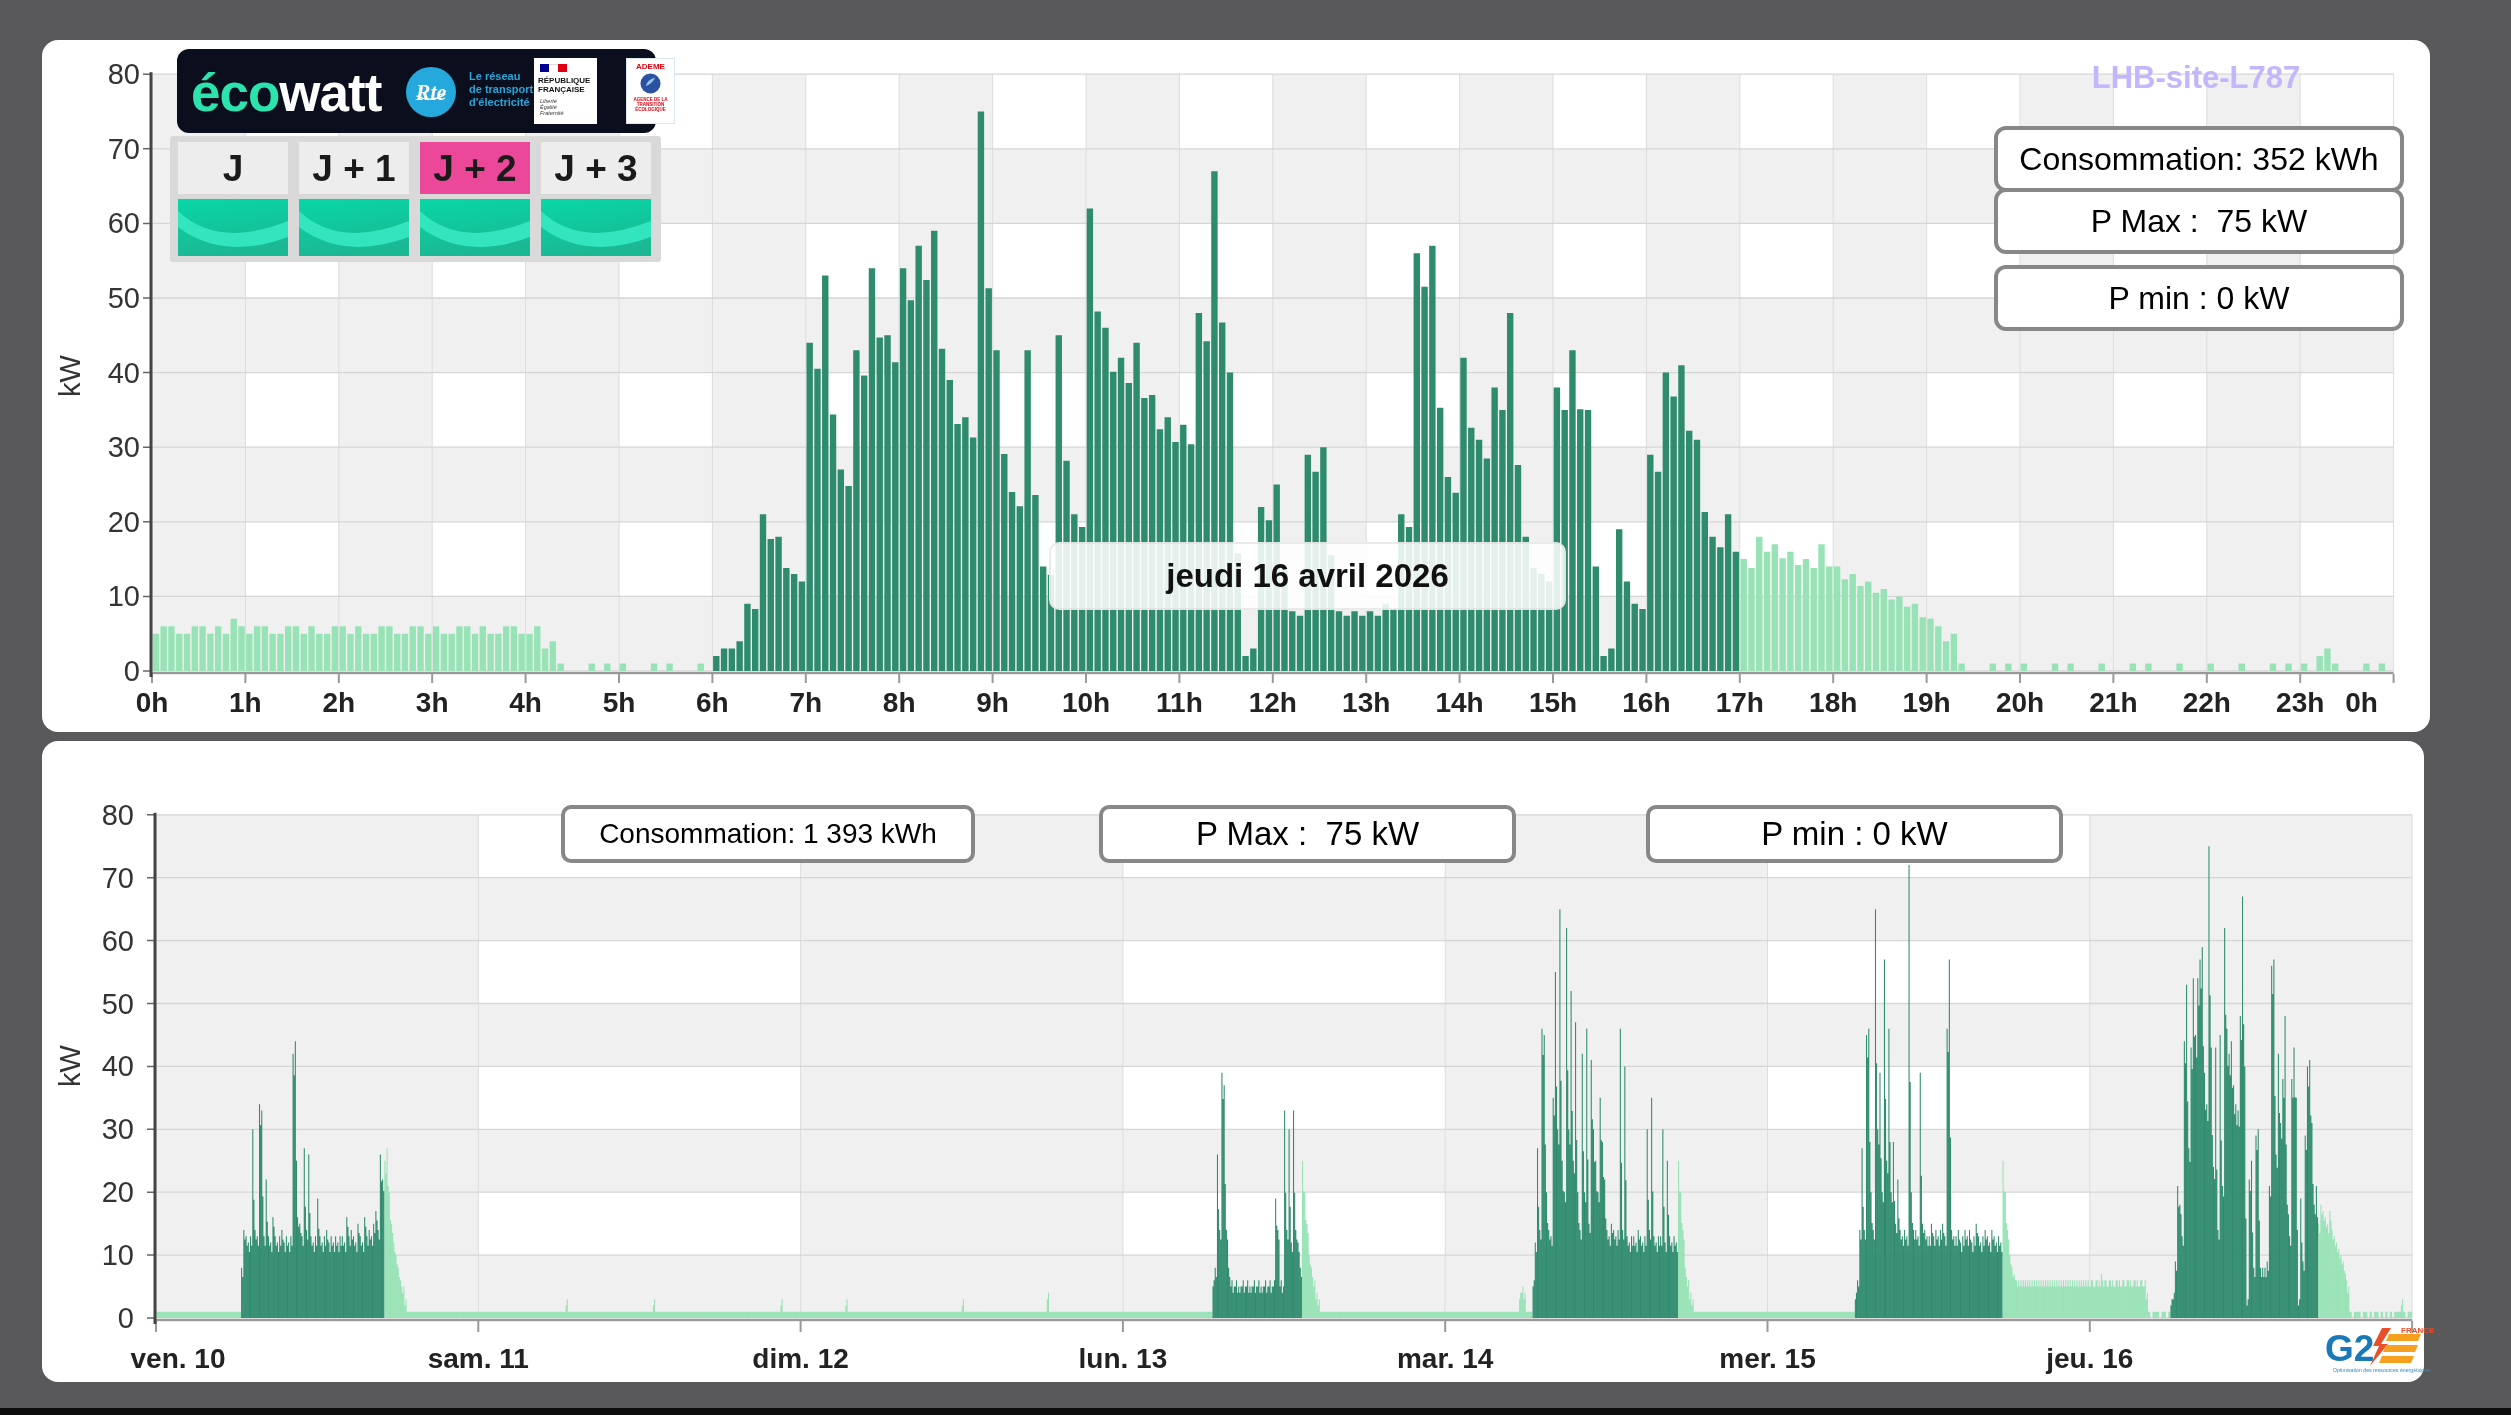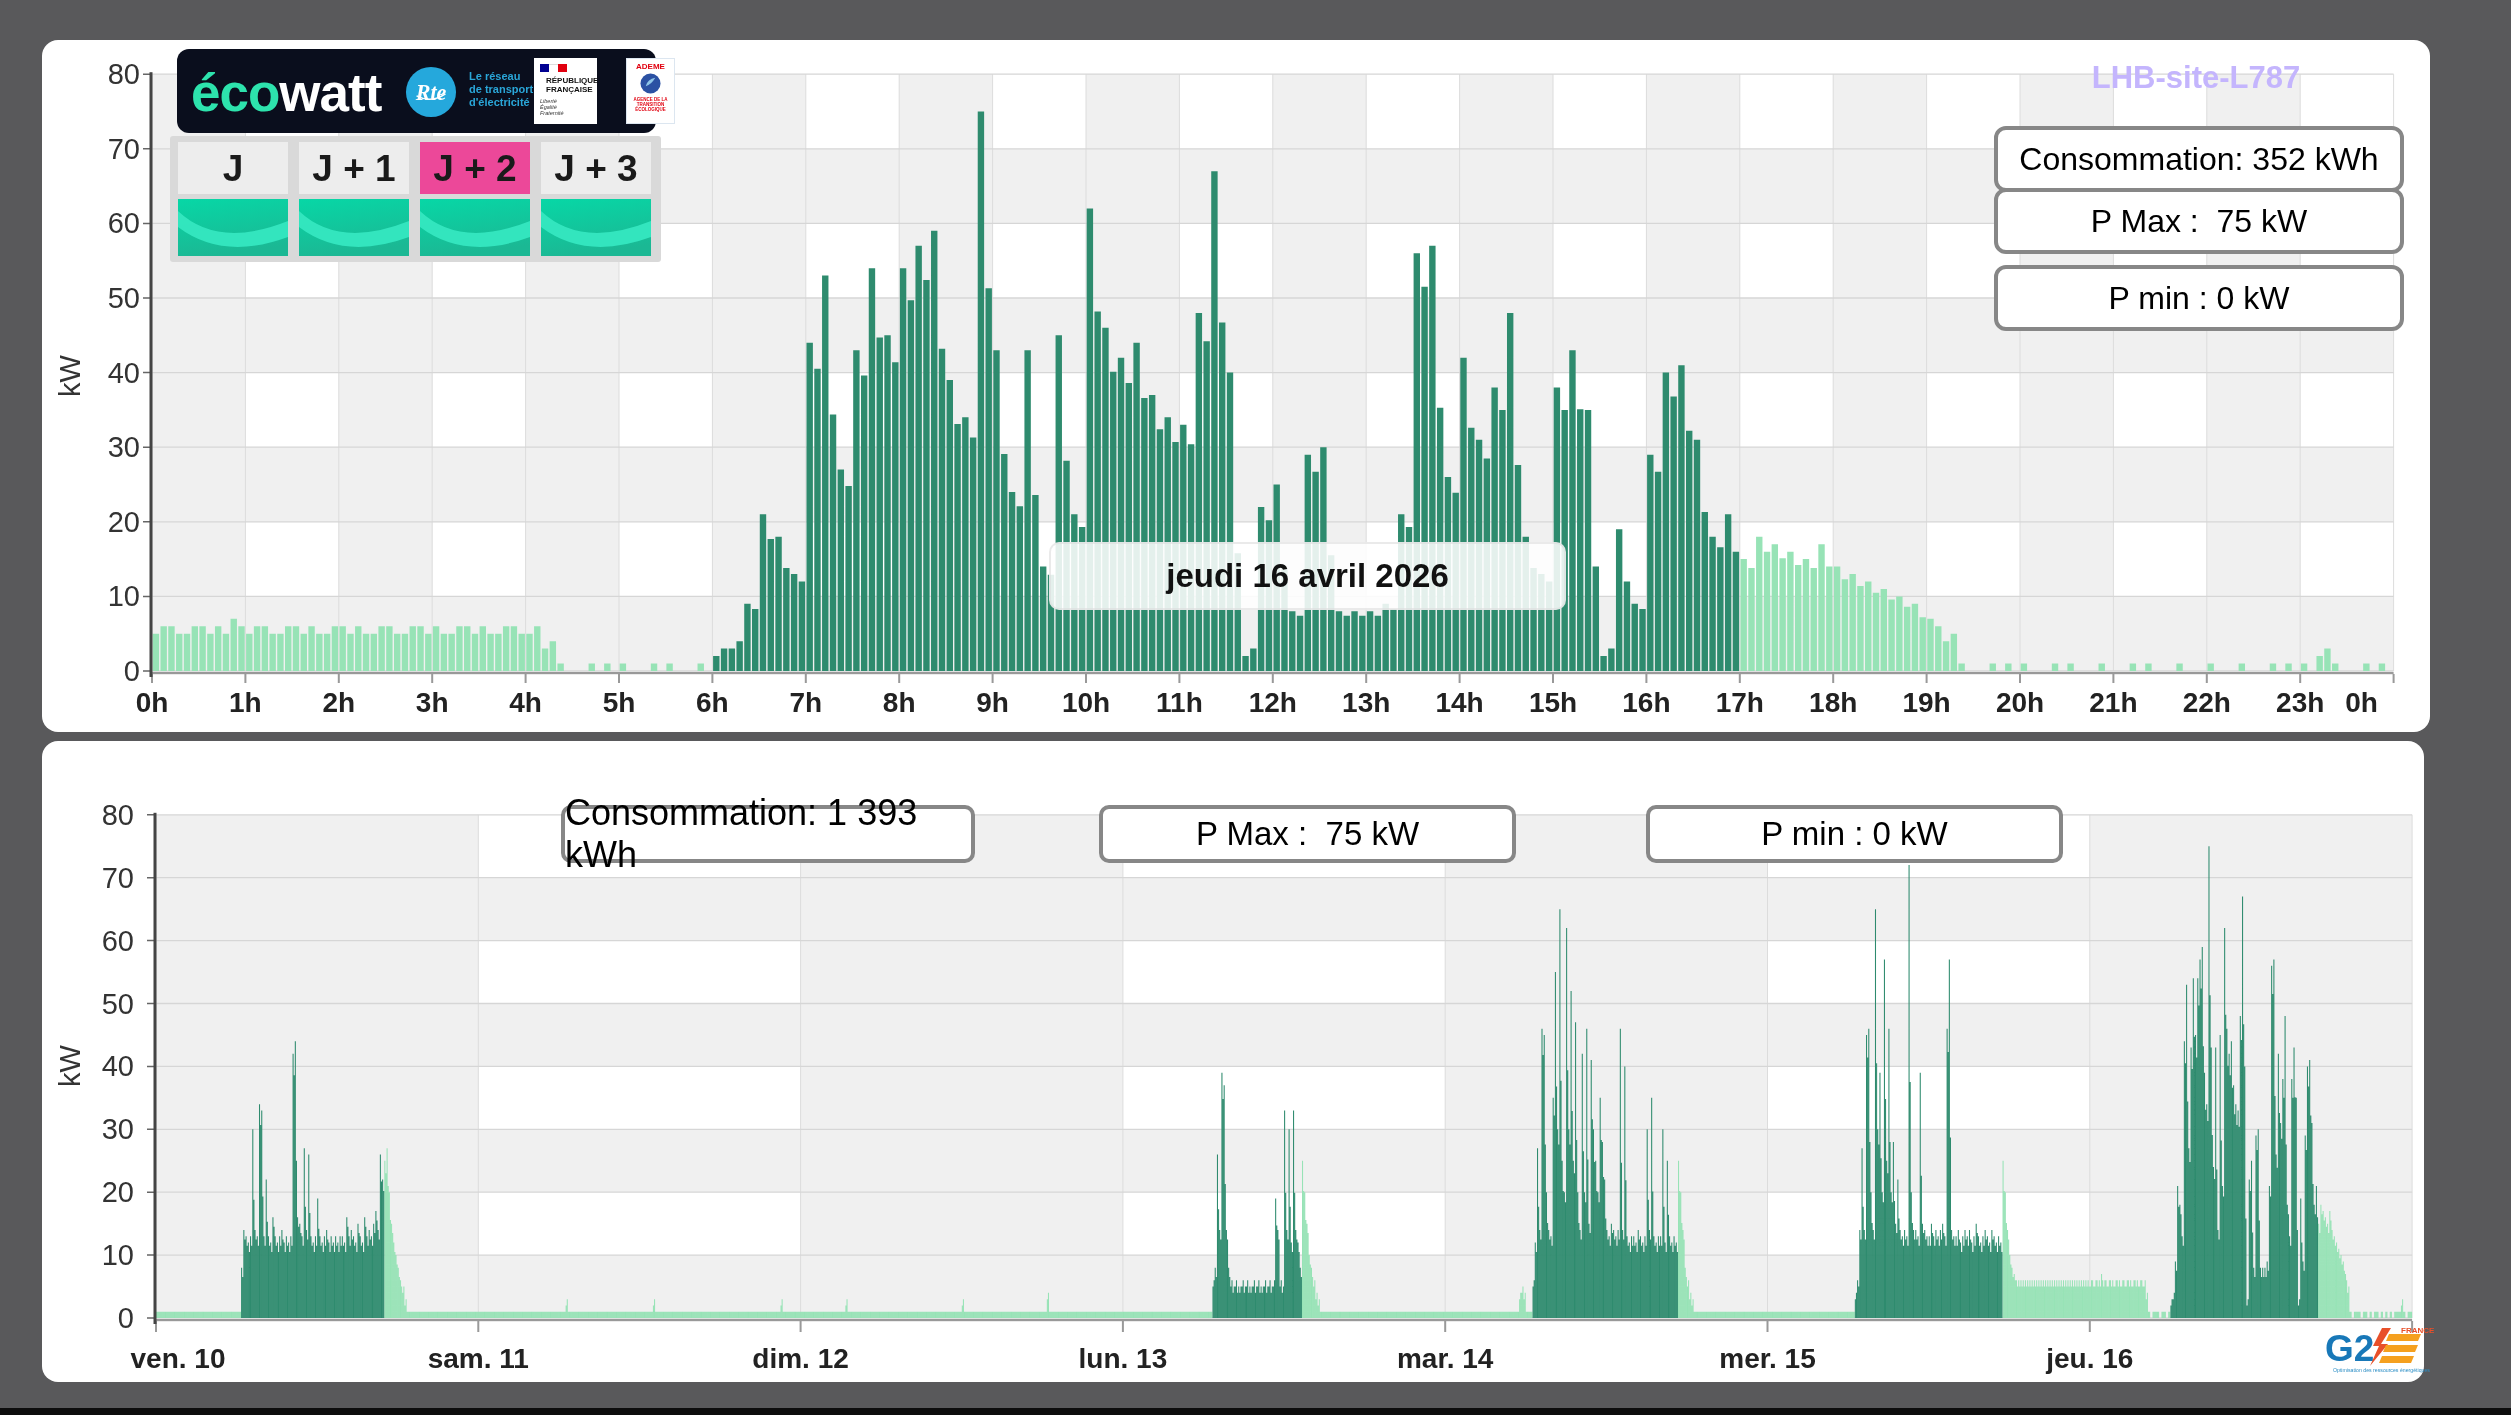--- a/index.html
+++ b/index.html
@@ -159,21 +159,21 @@
     <text x="27" y="35" text-anchor="middle" font-size="23" font-style="italic" font-weight="bold" fill="#fff" font-family="Liberation Serif,serif">Rte</text>
     <path d="M12 31 Q27 39 42 29" stroke="#fff" stroke-width="1.6" fill="none"></path>
   </svg>
   <div style="position:absolute;left:292px;top:21px;font-size:11px;line-height:13px;color:#2aa6d8;font-weight:bold">Le réseau<br>de transport<br>d'électricité</div>
   <div style="position:absolute;left:357px;top:9px;width:63px;height:66px;background:#fff">
     <div style="position:absolute;left:6px;top:6px;width:27px;height:8px">
       <div style="position:absolute;left:0;width:9px;height:8px;background:#000091"></div>
       <div style="position:absolute;left:9px;width:9px;height:8px;background:#fff;border-top:1px solid #ddd"></div>
       <div style="position:absolute;left:18px;width:9px;height:8px;background:#e1000f"></div>
     </div>
-    <div style="position:absolute;left:12px;top:18px;font-size:8px;line-height:9px;font-weight:bold;color:#111">RÉPUBLIQUE<br>FRANÇAISE</div>
+    <div style="position:absolute;left:4px;top:18px;font-size:8px;line-height:9px;font-weight:bold;color:#111">RÉPUBLIQUE<br>FRANÇAISE</div>
     <div style="position:absolute;left:6px;top:40px;font-size:5.5px;line-height:6px;color:#333;font-style:italic">Liberté<br>Égalité<br>Fraternité</div>
   </div>
   <div style="position:absolute;left:449px;top:9px;width:49px;height:66px;background:#fff;border:1px solid #dce6f0;box-sizing:border-box">
     <div style="position:absolute;left:0;right:0;top:3px;text-align:center;font-size:8px;font-weight:bold;color:#e1000f">ADEME</div>
     <svg style="position:absolute;left:13px;top:14px" width="21" height="21" viewBox="0 0 22 22">
       <circle cx="11" cy="11" r="10.5" fill="#2b51a3"></circle>
       <path d="M6 14 Q8 6 16 5 Q12 12 6 14Z" fill="#8fc6e8"></path>
     </svg>
     <div style="position:absolute;left:0;right:0;top:38px;text-align:center;font-size:4.5px;line-height:5px;color:#e1000f;font-weight:bold">AGENCE DE LA<br>TRANSITION<br>ÉCOLOGIQUE</div>
   </div>
@@ -222,21 +222,21 @@
         </defs>
         <rect width="110" height="57" fill="url(#tg3)"></rect>
         <path d="M0 12 Q40 50 110 22 L110 38 Q45 62 0 28 Z" fill="#35e7c0" opacity="0.95"></path>
       </svg></div>
   </div>
 <div style="position:absolute;left:1996px;top:60px;width:400px;text-align:center;font-size:31px;font-weight:bold;color:#c4b5fd">LHB-site-L787</div>
 <div style="position:absolute;left:1994px;top:126px;width:410px;height:66px;background:#fff;border:4px solid #878787;border-radius:12px;box-sizing:border-box;display:flex;align-items:center;justify-content:center;font-size:32px;color:#000">Consommation: 352 kWh</div>
 <div style="position:absolute;left:1994px;top:188px;width:410px;height:66px;background:#fff;border:4px solid #878787;border-radius:12px;box-sizing:border-box;display:flex;align-items:center;justify-content:center;font-size:32px;color:#000">P Max :&nbsp; 75 kW</div>
 <div style="position:absolute;left:1994px;top:265px;width:410px;height:66px;background:#fff;border:4px solid #878787;border-radius:12px;box-sizing:border-box;display:flex;align-items:center;justify-content:center;font-size:32px;color:#000">P min : 0 kW</div>
 <div style="position:absolute;left:1049px;top:542px;width:517px;height:68px;background:rgba(255,255,255,0.87);border:2px solid rgba(220,220,220,0.6);border-radius:10px;box-sizing:border-box;display:flex;align-items:center;justify-content:center;font-size:33px;font-weight:bold;color:#111">jeudi 16 avril 2026</div>
-<div style="position:absolute;left:561px;top:805px;width:414px;height:58px;background:#fff;border:4px solid #878787;border-radius:10px;box-sizing:border-box;display:flex;align-items:center;justify-content:center;font-size:36px;color:#000">Consommation: 1 393 kWh</div>
+<div style="position:absolute;left:561px;top:805px;width:414px;height:58px;background:#fff;border:4px solid #878787;border-radius:10px;box-sizing:border-box;display:flex;align-items:center;justify-content:center;font-size:28px;color:#000">Consommation: 1 393 kWh</div>
 <div style="position:absolute;left:1099px;top:805px;width:417px;height:58px;background:#fff;border:4px solid #878787;border-radius:10px;box-sizing:border-box;display:flex;align-items:center;justify-content:center;font-size:33px;color:#000">P Max :&nbsp; 75 kW</div>
 <div style="position:absolute;left:1646px;top:805px;width:417px;height:58px;background:#fff;border:4px solid #878787;border-radius:10px;box-sizing:border-box;display:flex;align-items:center;justify-content:center;font-size:33px;color:#000">P min : 0 kW</div>
 
 <div style="position:absolute;left:2325px;top:1325px;width:110px;height:52px">
  <svg width="110" height="52" viewBox="0 0 110 52">
   <text x="0" y="36" font-size="37" font-weight="bold" fill="#1878b8" font-family="'Liberation Sans',sans-serif">G2</text>
   <path d="M57 3 L48 21 L54 21 L45 41 L63 19 L56 19 L66 3 Z" fill="#e8502a"></path>
   <path d="M64 9 L96 9 L93 16 L61 16 Z" fill="#f5a01f"></path>
   <path d="M61 20 L93 20 L90 27 L58 27 Z" fill="#f5a01f"></path>
   <path d="M57 31 L89 31 L86 38 L54 38 Z" fill="#f5a01f"></path>

